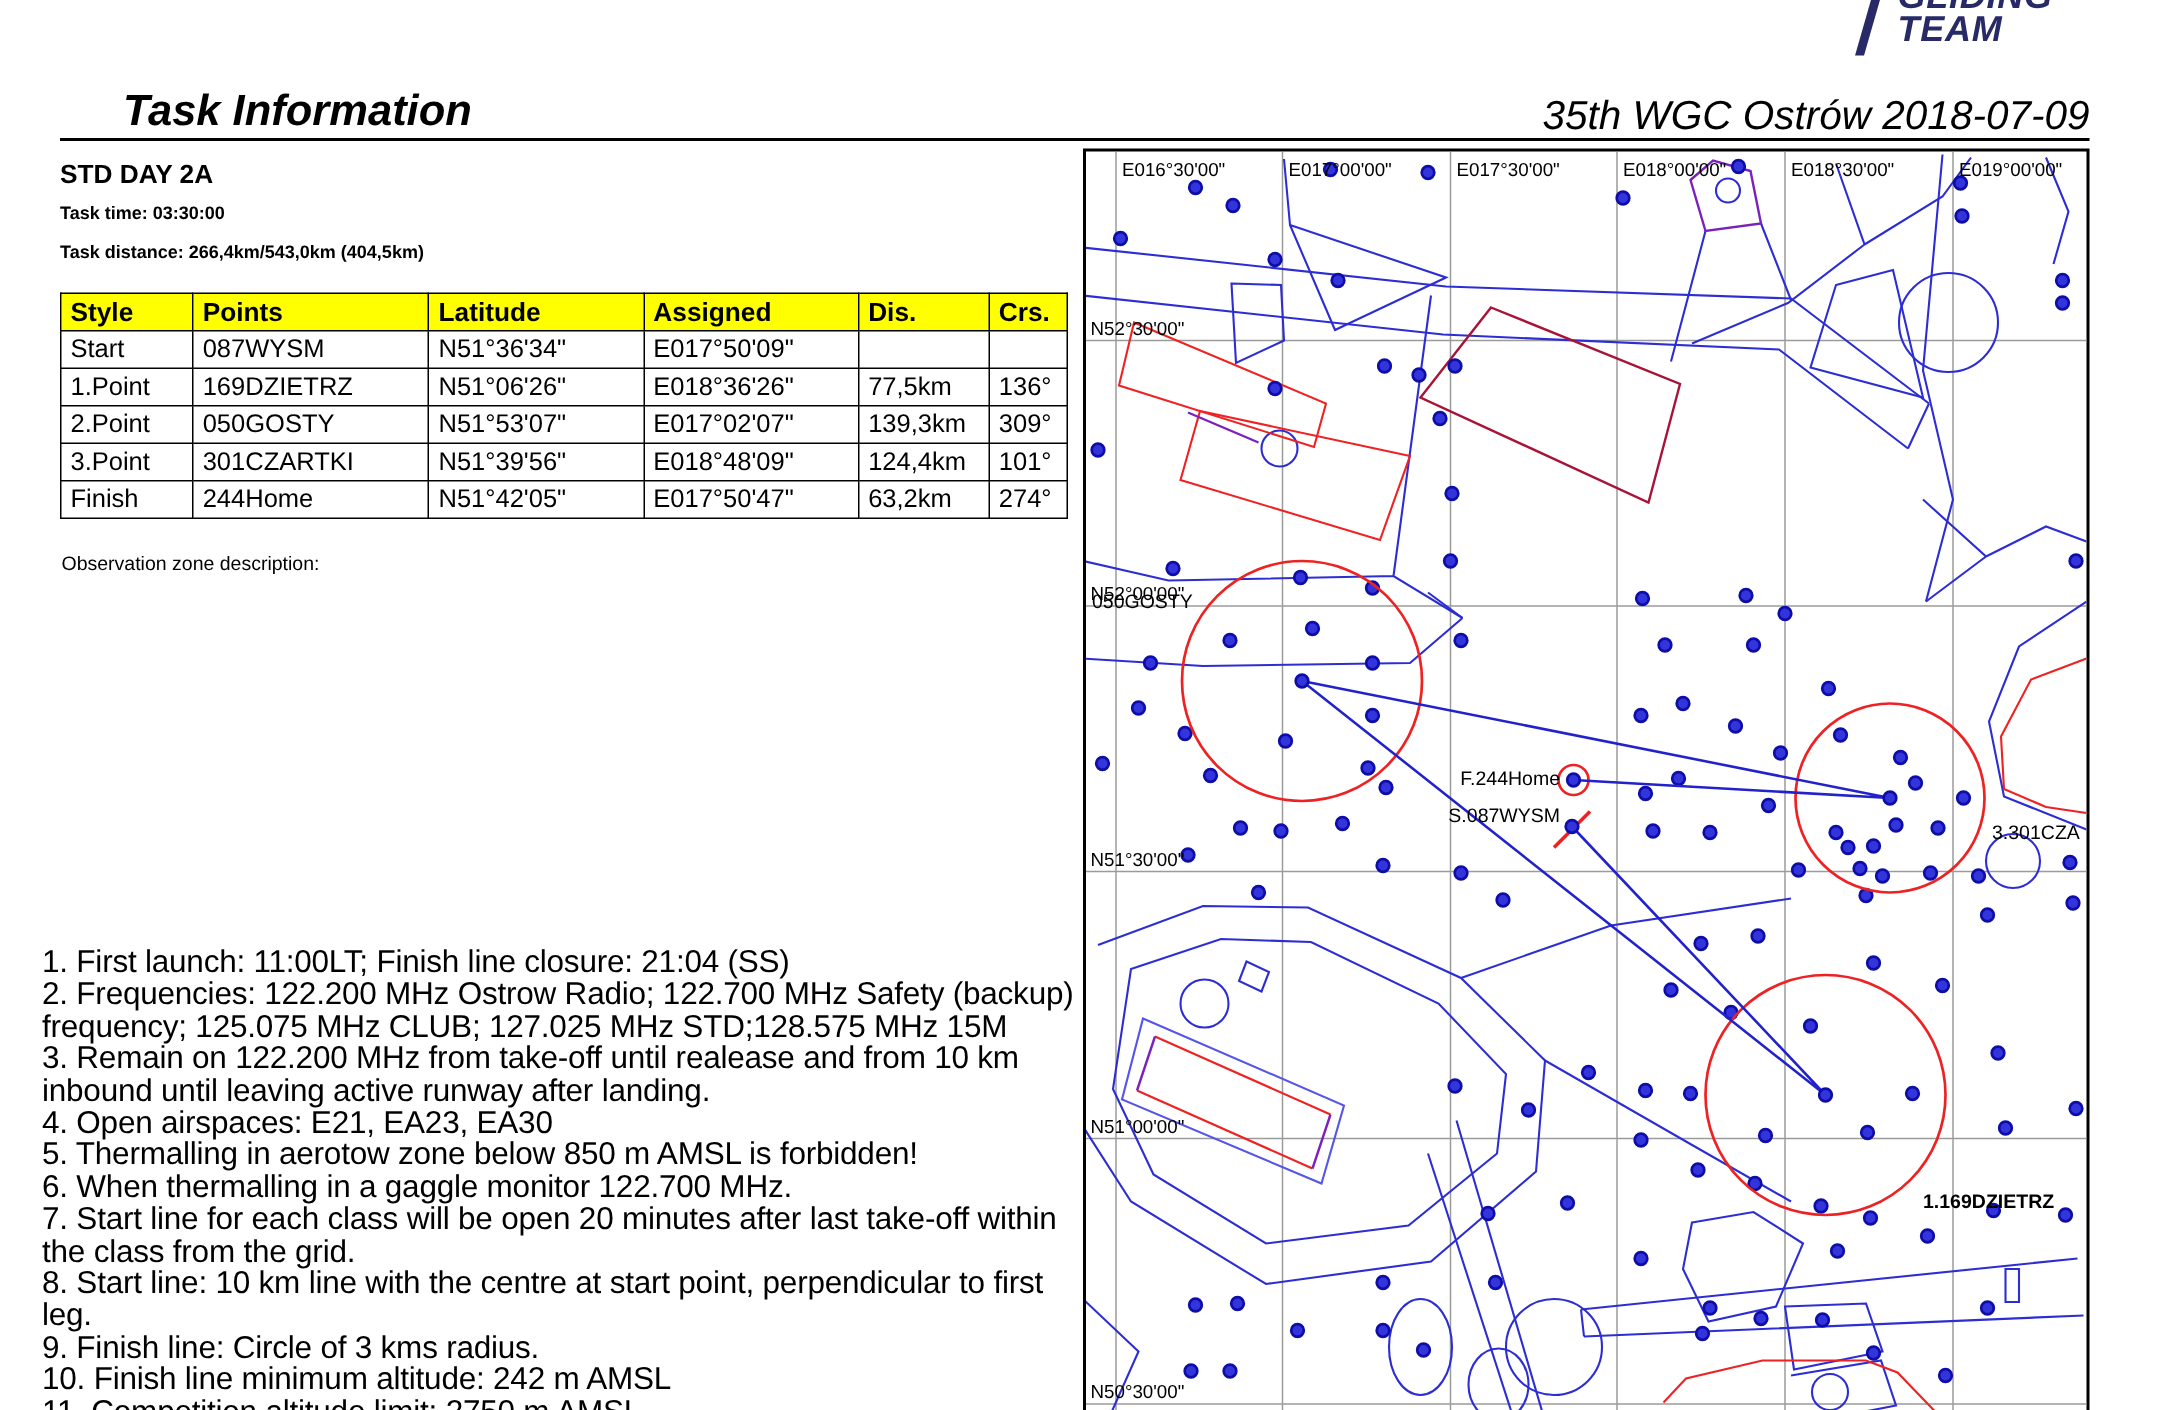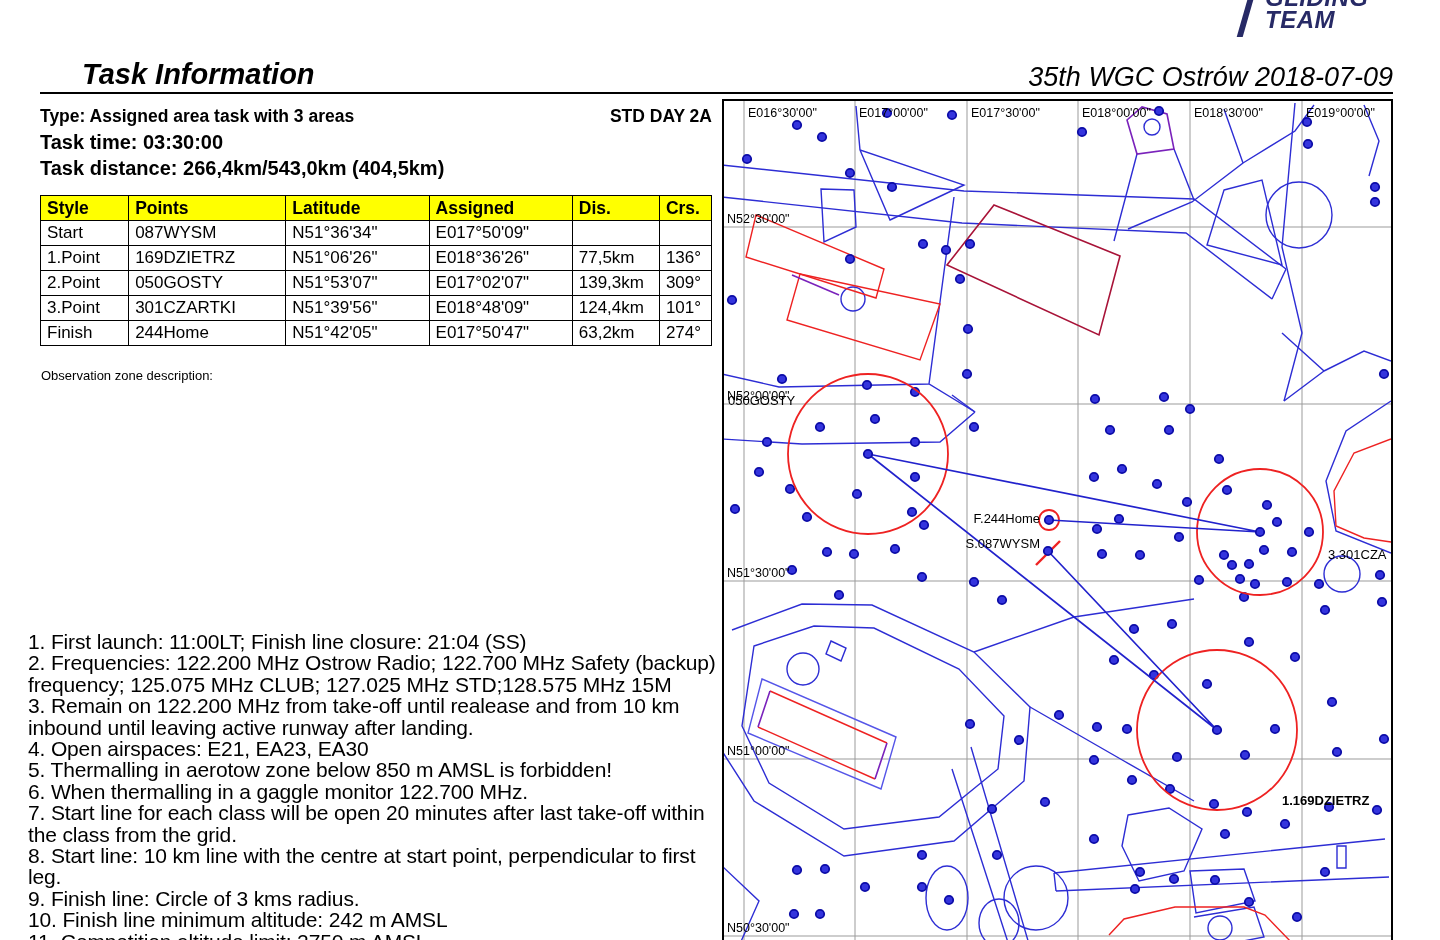--- a/index.html
+++ b/index.html
@@ -10,21 +10,21 @@
   .logo{position:absolute;left:1243px;top:-13px;display:flex;align-items:flex-start;}
   .logo .slash{width:6px;height:44px;background:#272a66;transform:skewX(-16deg);margin:6px 16px 0 0;}
   .logo .ltxt{font-style:italic;font-weight:900;font-size:24px;line-height:22px;color:#272a66;letter-spacing:.5px;}
   .hdr-title{position:absolute;left:40px;top:58px;font-size:29px;font-weight:900;font-style:italic;margin-left:42px;}
   .hdr-comp{position:absolute;right:47px;top:62px;font-size:27px;font-style:italic;margin-left:12px;}
   .hdr-rule{position:absolute;left:40px;top:92px;width:1353px;height:2.4px;background:#000;}
 
   
   .leftcol{position:absolute;left:40px;top:103px;width:672px;}
   .typeline{display:flex;justify-content:space-between;font-weight:bold;font-size:17.5px;line-height:26px;}
-  .boldline{font-weight:bold;font-size:20px;line-height:26px;}
+  .boldline{font-weight:bold;font-size:12px;line-height:26px;}
 
   table.task{border-collapse:collapse;margin-top:14px;width:672px;font-size:17px;table-layout:fixed;}
   table.task th,table.task td{border:1.6px solid #000;padding:1px 6px;height:22px;text-align:left;
      white-space:nowrap;overflow:hidden;}
   table.task th{background:#ffff00;font-weight:bold;font-size:17.5px;}
   .c0{width:88px}.c1{width:157px}.c2{width:143px}.c3{width:143px}.c4{width:87px}.c5{width:52px}
 
   .obs{margin-top:20px;font-size:13px;line-height:20.4px;}
   .obs .line{padding-left:1px;}
   .obs .line.hl{background:#fcf9cf;}
@@ -51,21 +51,20 @@
       <div>TEAM</div>
     </div>
   </div>
 
   <div class="hdr-title">Task Information</div>
   <div class="hdr-comp">35th WGC Ostrów 2018-07-09</div>
   <div class="hdr-rule"></div>
 
   <div class="leftcol">
     <div class="typeline">
-      <span>Type: Assigned area task with 3 areas</span>
       <span>STD DAY 2A</span>
     </div>
     <div class="boldline">Task time: 03:30:00</div>
     <div class="boldline">Task distance: 266,4km/543,0km (404,5km)</div>
 
     <table class="task">
       <colgroup>
           <col class="c0">
           <col class="c1">
           <col class="c2">

